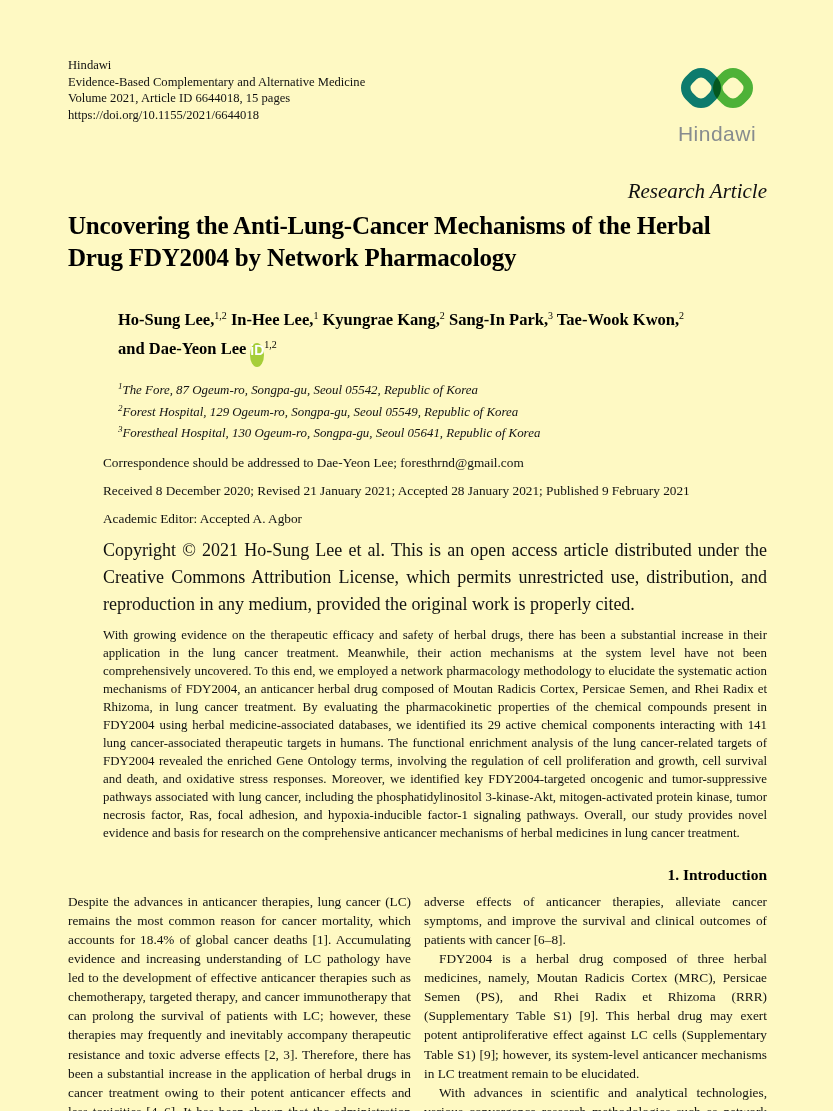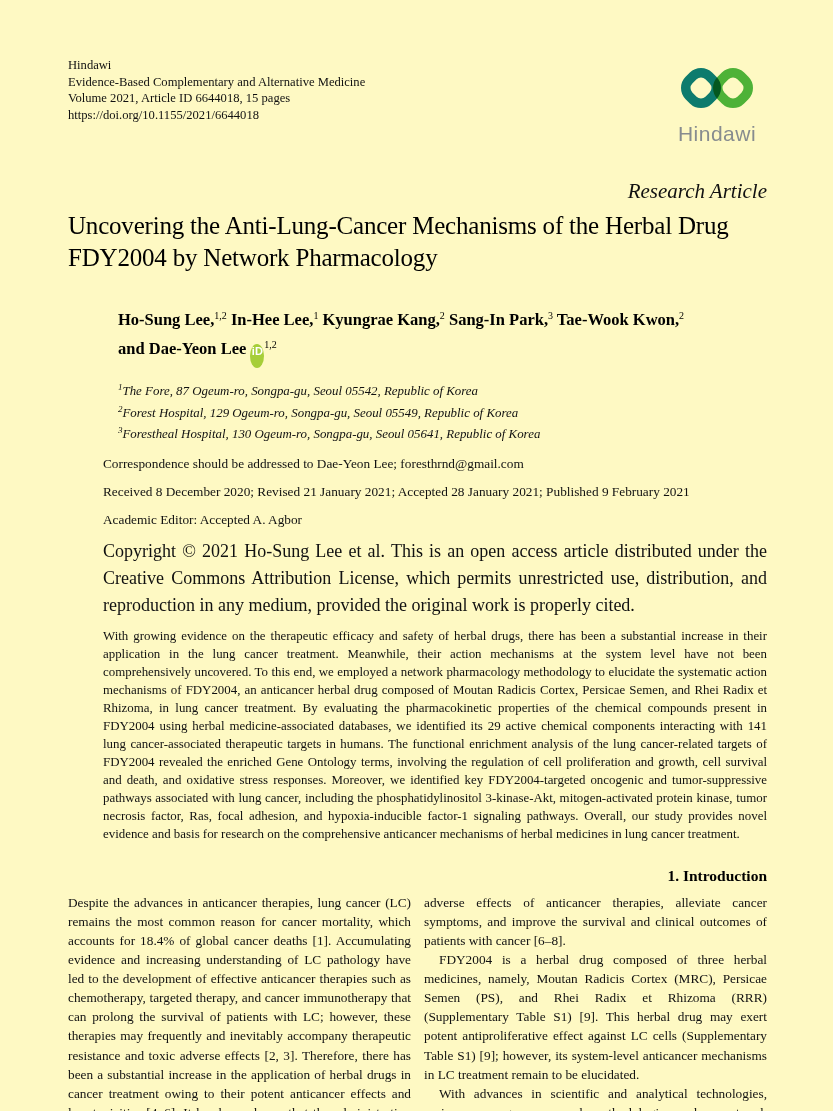--- a/index.html
+++ b/index.html
@@ -20,30 +20,30 @@
   .pub-info .doi-link{color:#111;text-decoration:none;}
   .logo-block{width:112px;text-align:center;margin-top:-2px;margin-right:-6px;}
   .logo-rings{display:block;margin:0 auto;}
   .logo-wordmark{
     font-family:"Liberation Sans", sans-serif;
     font-size:21px;color:#878c8f;letter-spacing:.5px;margin-top:1px;
   }
   
   .article-type{font-style:italic;font-size:21px;line-height:26px;margin-top:32px;color:#111;text-align:right;}
   .article-title{
-    font-size:25px;line-height:32px;font-weight:normal;margin:6px 0 0 0;color:#000;
+    font-size:25px;line-height:32px;font-weight:bold;margin:6px 0 0 0;color:#000;
     letter-spacing:-0.2px;
   }
   
   .authors{margin:28px 0 0 50px;font-size:16.5px;line-height:25px;font-weight:bold;color:#000;}
   .authors sup{font-size:10px;font-weight:normal;}
   .orcid-badge{
     display:inline-block;width:14px;height:24px;border-radius:50%;
     background:#a6ce39;color:#fff;font-family:"Liberation Sans",sans-serif;
-    font-size:11px;line-height:14px;text-align:center;font-weight:bold;
+    font-size:14px;line-height:14px;text-align:center;font-weight:bold;
     margin-left:4px;vertical-align:-1px;
   }
   
   .affiliations{margin:11px 0 0 50px;font-style:italic;font-size:12.9px;line-height:17.3px;color:#111;}
   .affiliations sup{font-size:9px;font-style:italic;}
   
   .front-line{margin:0 0 0 35px;font-size:13.3px;line-height:17px;color:#111;}
   .mt{margin-top:11px;}
   .copyright{margin:10px 0 0 35px;font-size:18px;line-height:27px;text-align:justify;color:#111;}
   .abstract{margin:8px 0 0 35px;font-size:12.9px;line-height:18px;text-align:justify;color:#111;}

